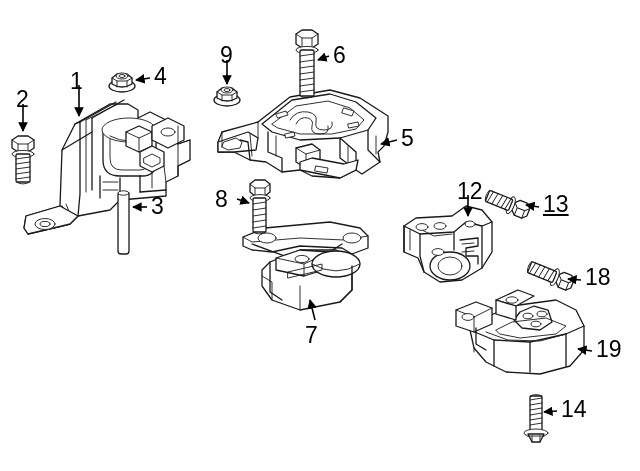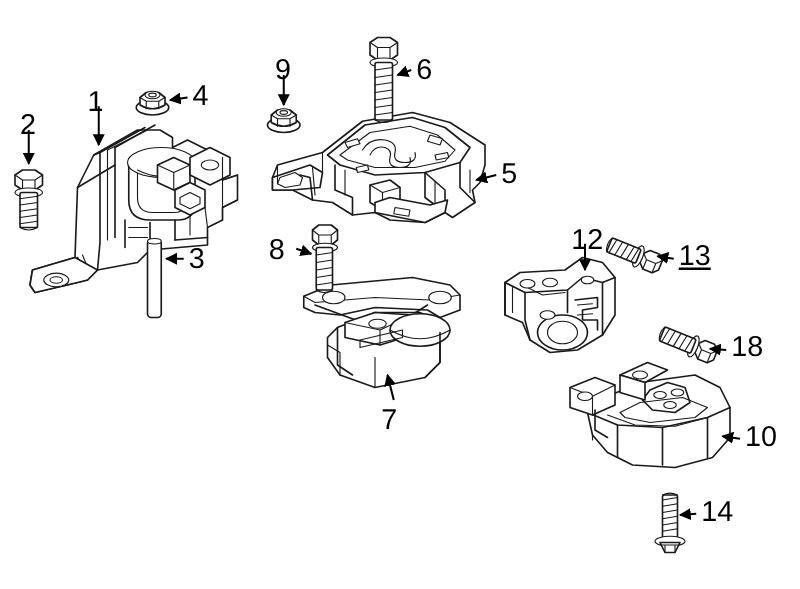--- a/index.html
+++ b/index.html
@@ -363,19 +363,19 @@
 
   <div class="callout-label" style="left:70px;  top:70px;">1</div>
   <div class="callout-label" style="left:16px;  top:88px;">2</div>
   <div class="callout-label" style="left:151px; top:195px;">3</div>
   <div class="callout-label" style="left:154px; top:65px;">4</div>
   <div class="callout-label" style="left:401px; top:127px;">5</div>
   <div class="callout-label" style="left:333px; top:44px;">6</div>
   <div class="callout-label" style="left:305px; top:324px;">7</div>
   <div class="callout-label" style="left:215px; top:188px;">8</div>
   <div class="callout-label" style="left:220px; top:44px;">9</div>
-  <div class="callout-label" style="left:596px; top:338px;">10</div>
+  <div class="callout-label" style="left:596px; top:338px;">19</div>
   <div class="callout-label" style="left:561px; top:398px;">14</div>
   <div class="callout-label" style="left:457px; top:180px;">12</div>
   <div class="callout-label" style="left:543px; top:193px;text-decoration:underline;">13</div>
   <div class="callout-label" style="left:585px; top:266px;">18</div>
 
 </div>
 
 </body></html>

